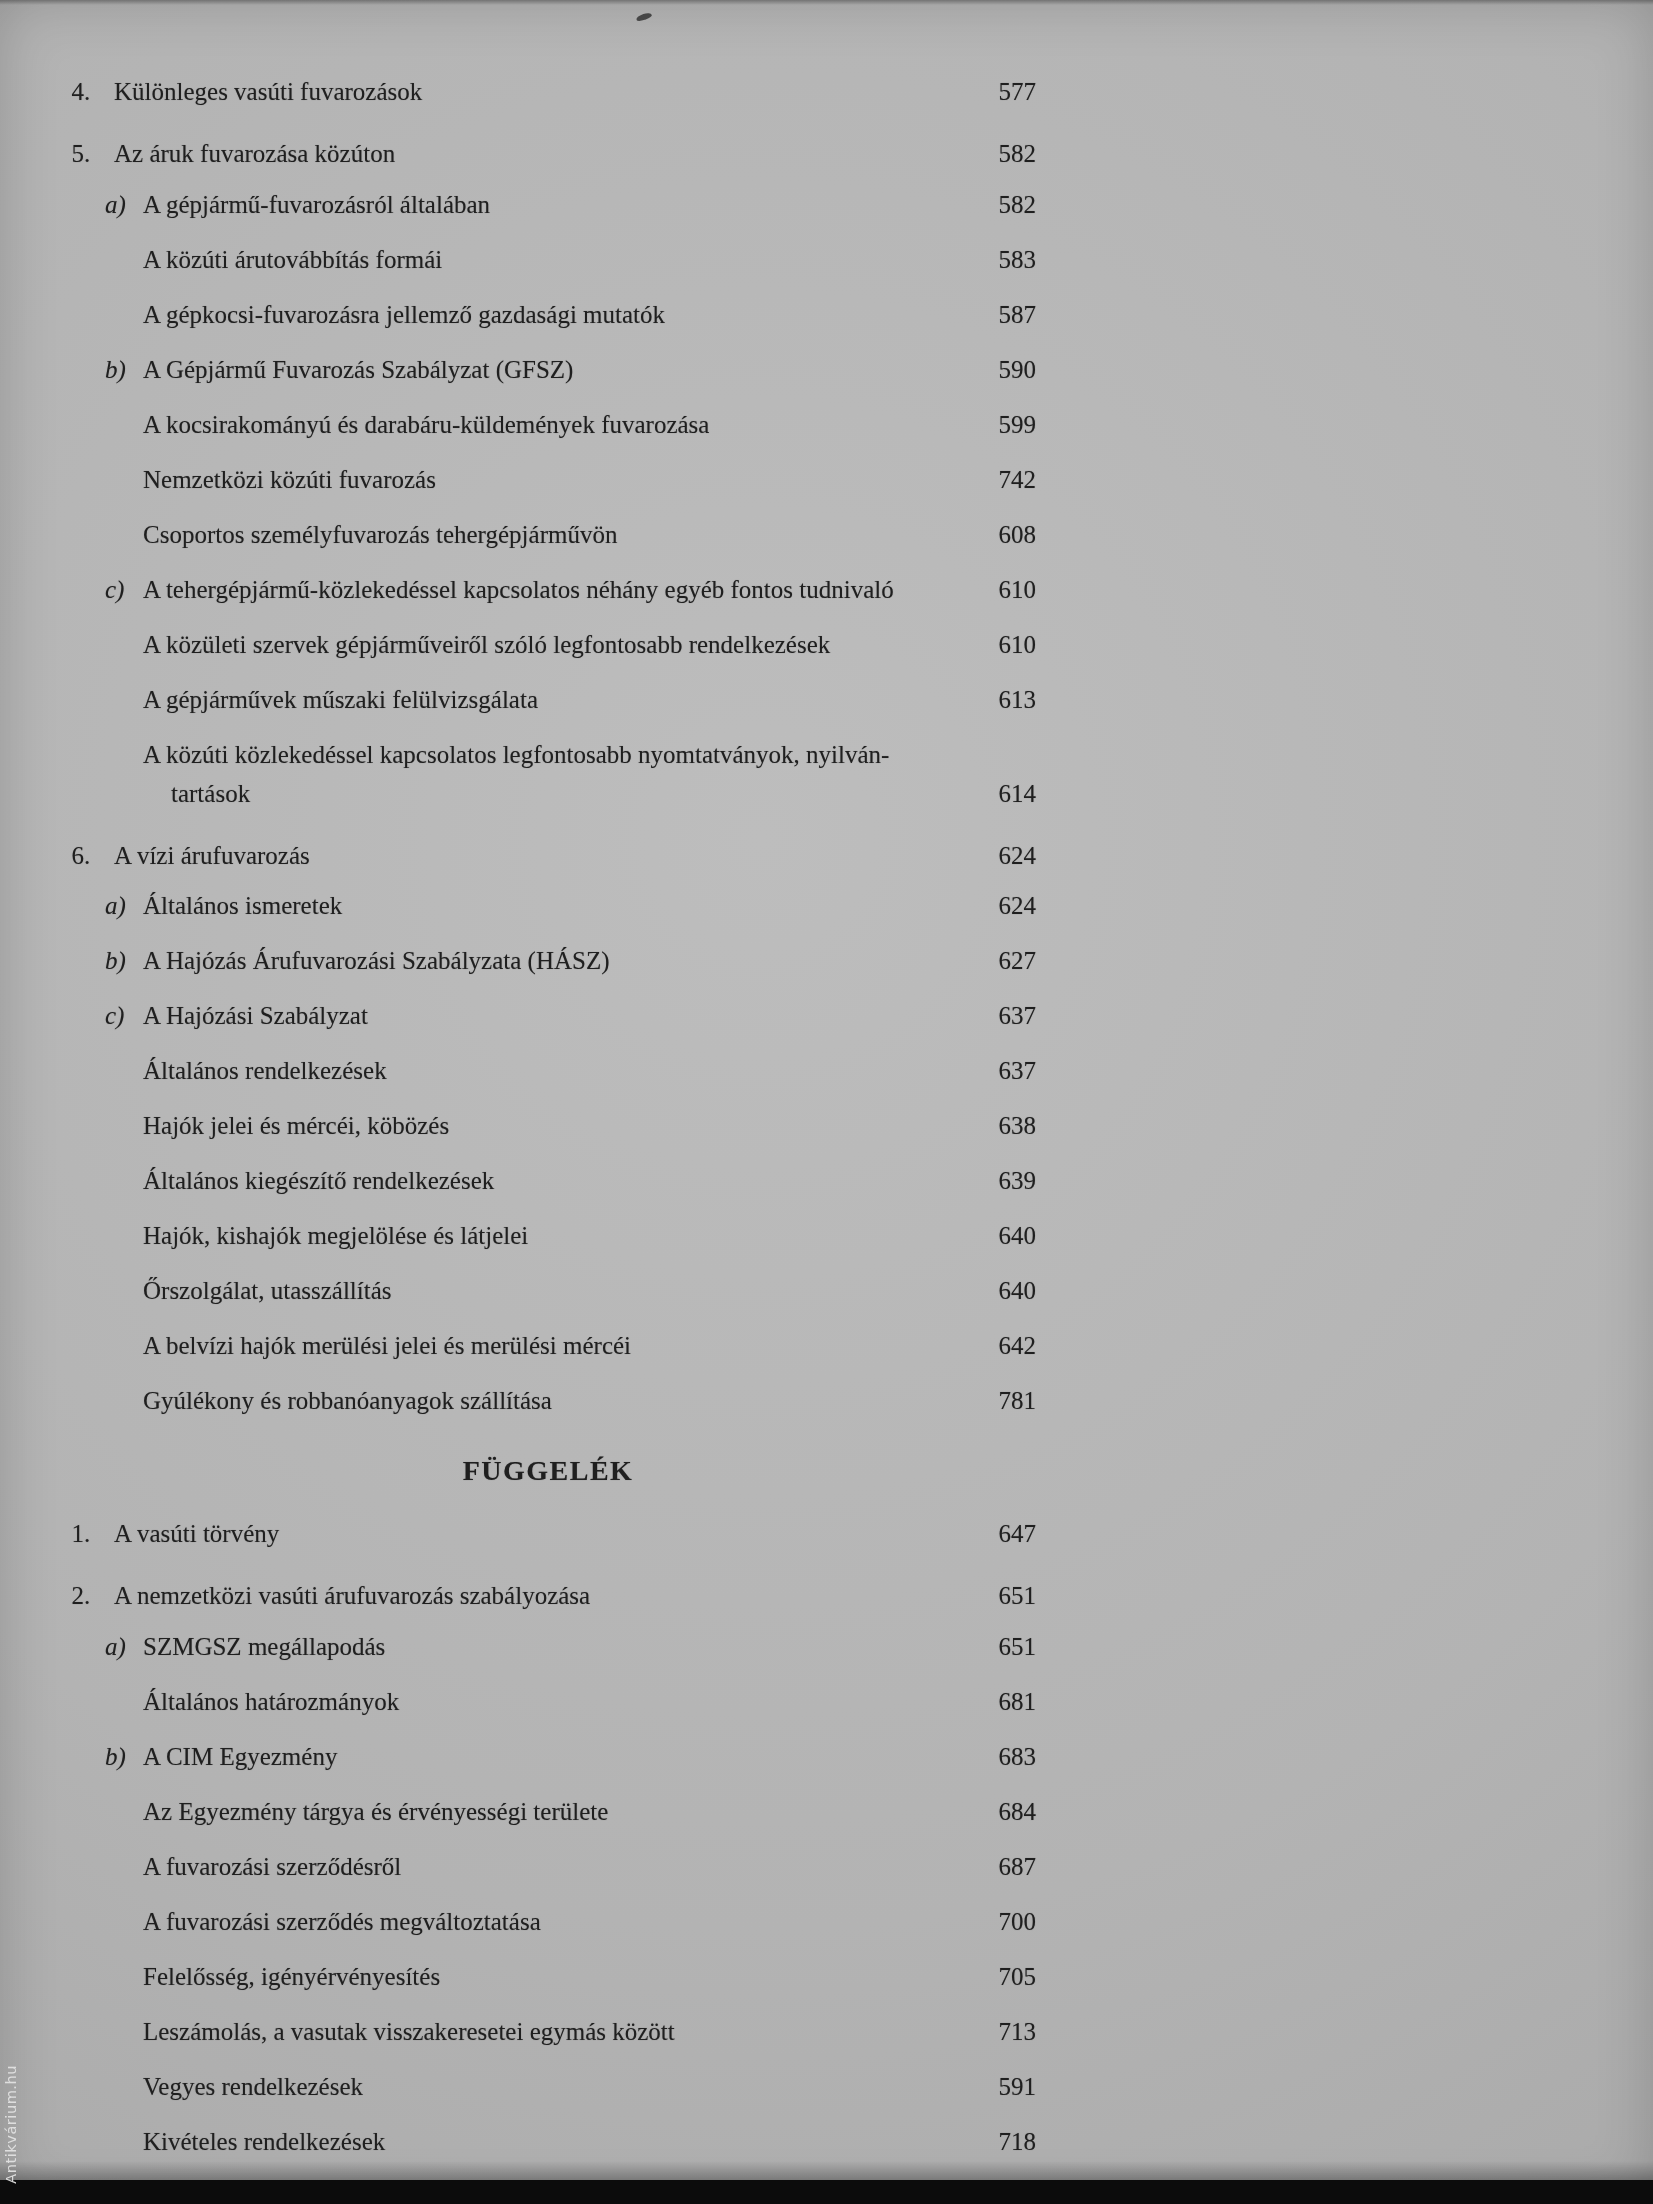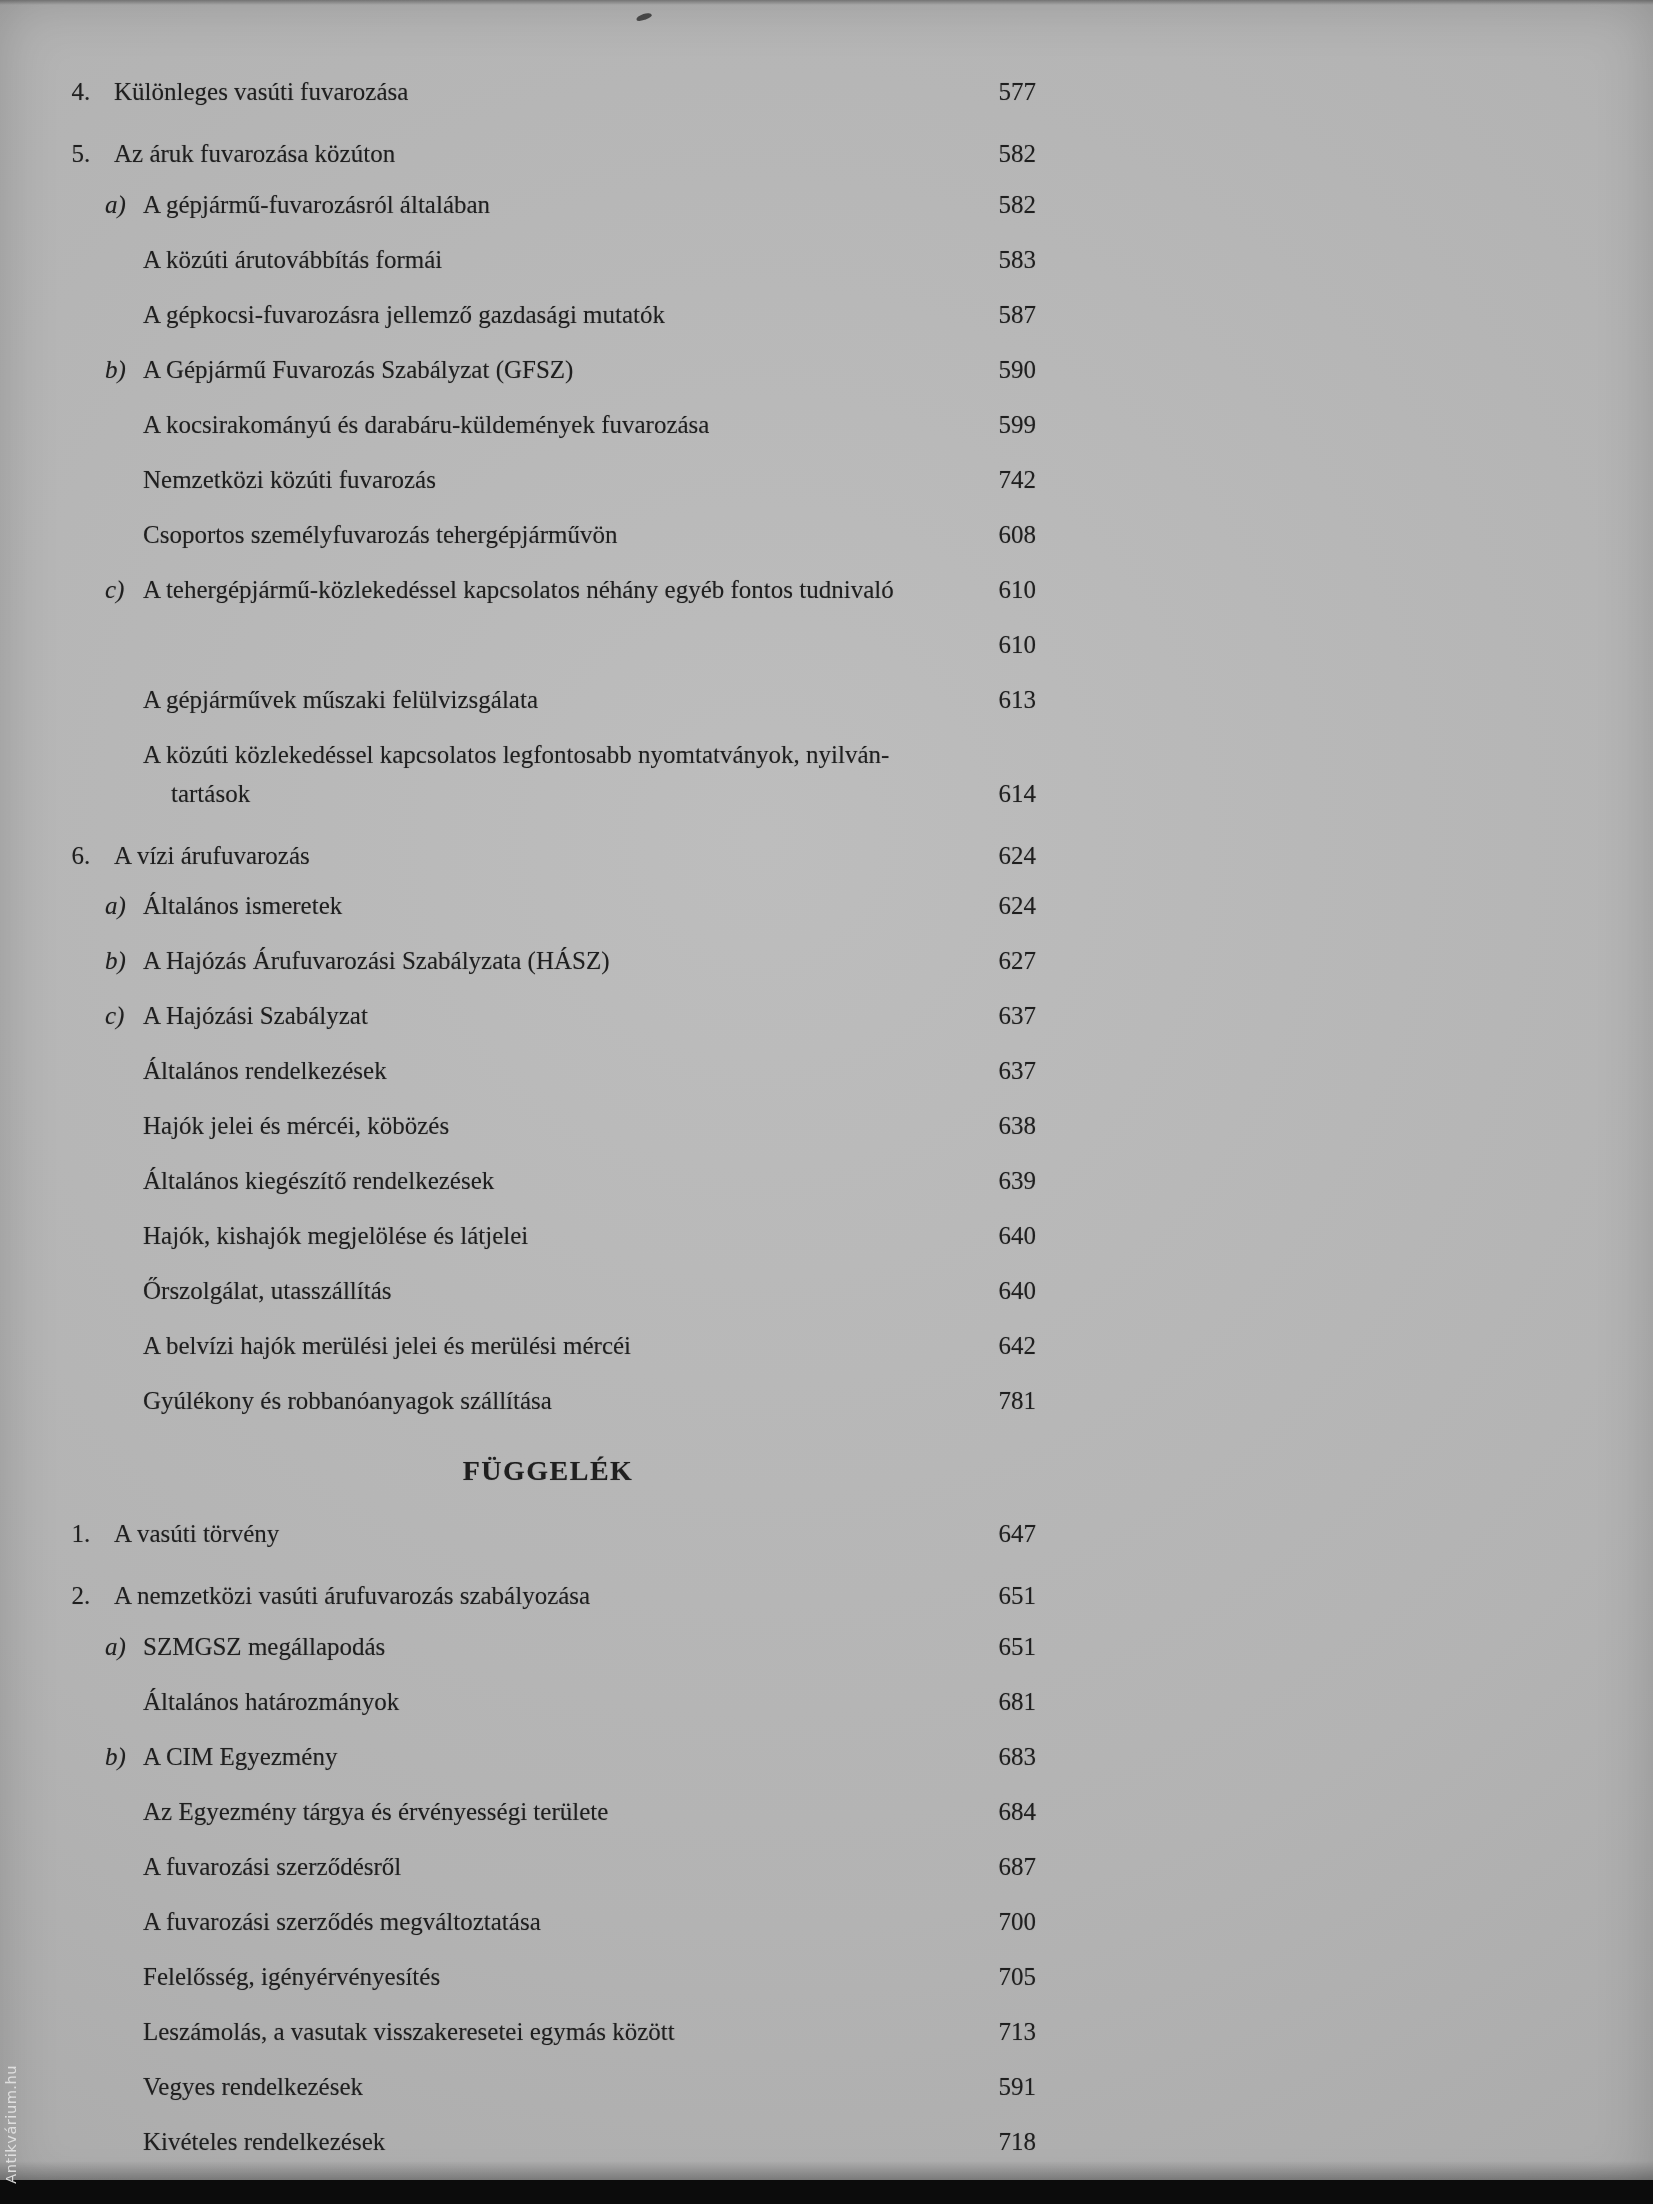--- a/index.html
+++ b/index.html
@@ -90,21 +90,21 @@
 <body>
 
 <div class="page">
   <div class="edge-top"></div>
   <div class="scan-mark"></div>
 
   <div class="toc">
     <div id="toc-main">
         <div class="toc-row lv0">
           <span class="marker">4.</span>
-          <span class="entry-text">Különleges vasúti fuvarozása</span>
+          <span class="entry-text">Különleges vasúti fuvarozások</span>
           <span class="dots"></span>
           <span class="pagenum">577</span>
         </div>
         <div class="toc-row lv0 gap-lg">
           <span class="marker">5.</span>
           <span class="entry-text">Az áruk fuvarozása közúton</span>
           <span class="dots"></span>
           <span class="pagenum">582</span>
         </div>
         <div class="toc-row lv1 gap-sm">
@@ -144,20 +144,21 @@
           <span class="dots"></span>
           <span class="pagenum">608</span>
         </div>
         <div class="toc-row lv1">
           <span class="marker it">c)</span>
           <span class="entry-text">A tehergépjármű-közlekedéssel kapcsolatos néhány egyéb fontos tudnivaló</span>
           <span class="spacer"></span>
           <span class="pagenum">610</span>
         </div>
         <div class="toc-row lv1">
+          <span class="entry-text">A közületi szervek gépjárműveiről szóló legfontosabb rendelkezések</span>
           <span class="dots"></span>
           <span class="pagenum">610</span>
         </div>
         <div class="toc-row lv1">
           <span class="entry-text">A gépjárművek műszaki felülvizsgálata</span>
           <span class="dots"></span>
           <span class="pagenum">613</span>
         </div>
         <div class="toc-row lv1">
           <span class="entry-text">A közúti közlekedéssel kapcsolatos legfontosabb nyomtatványok, nyilván-</span>

